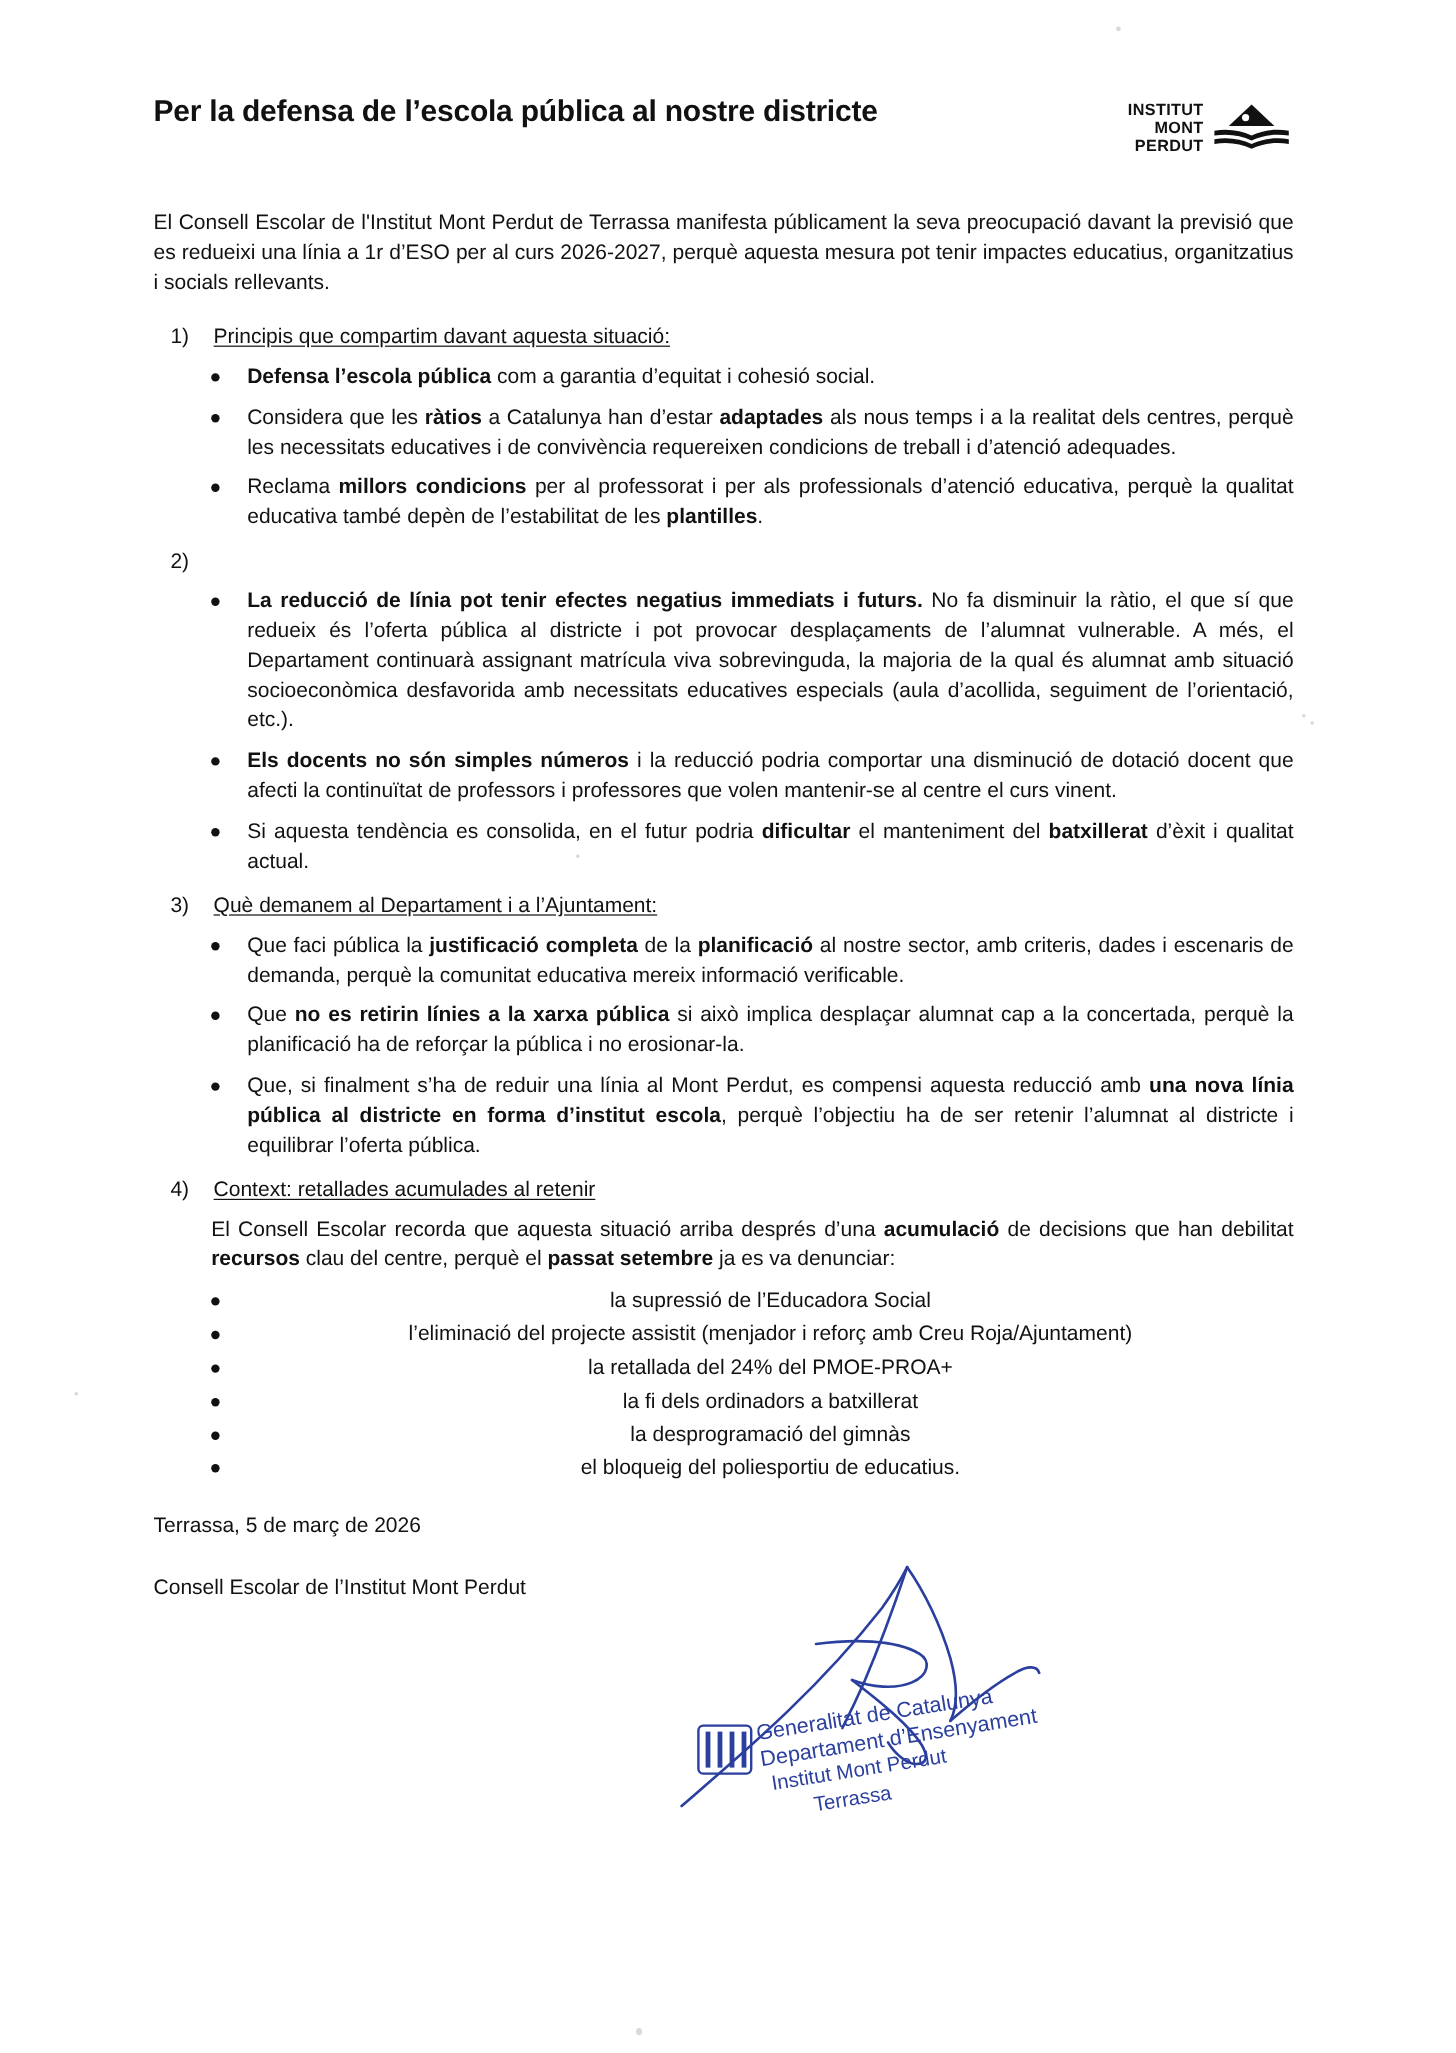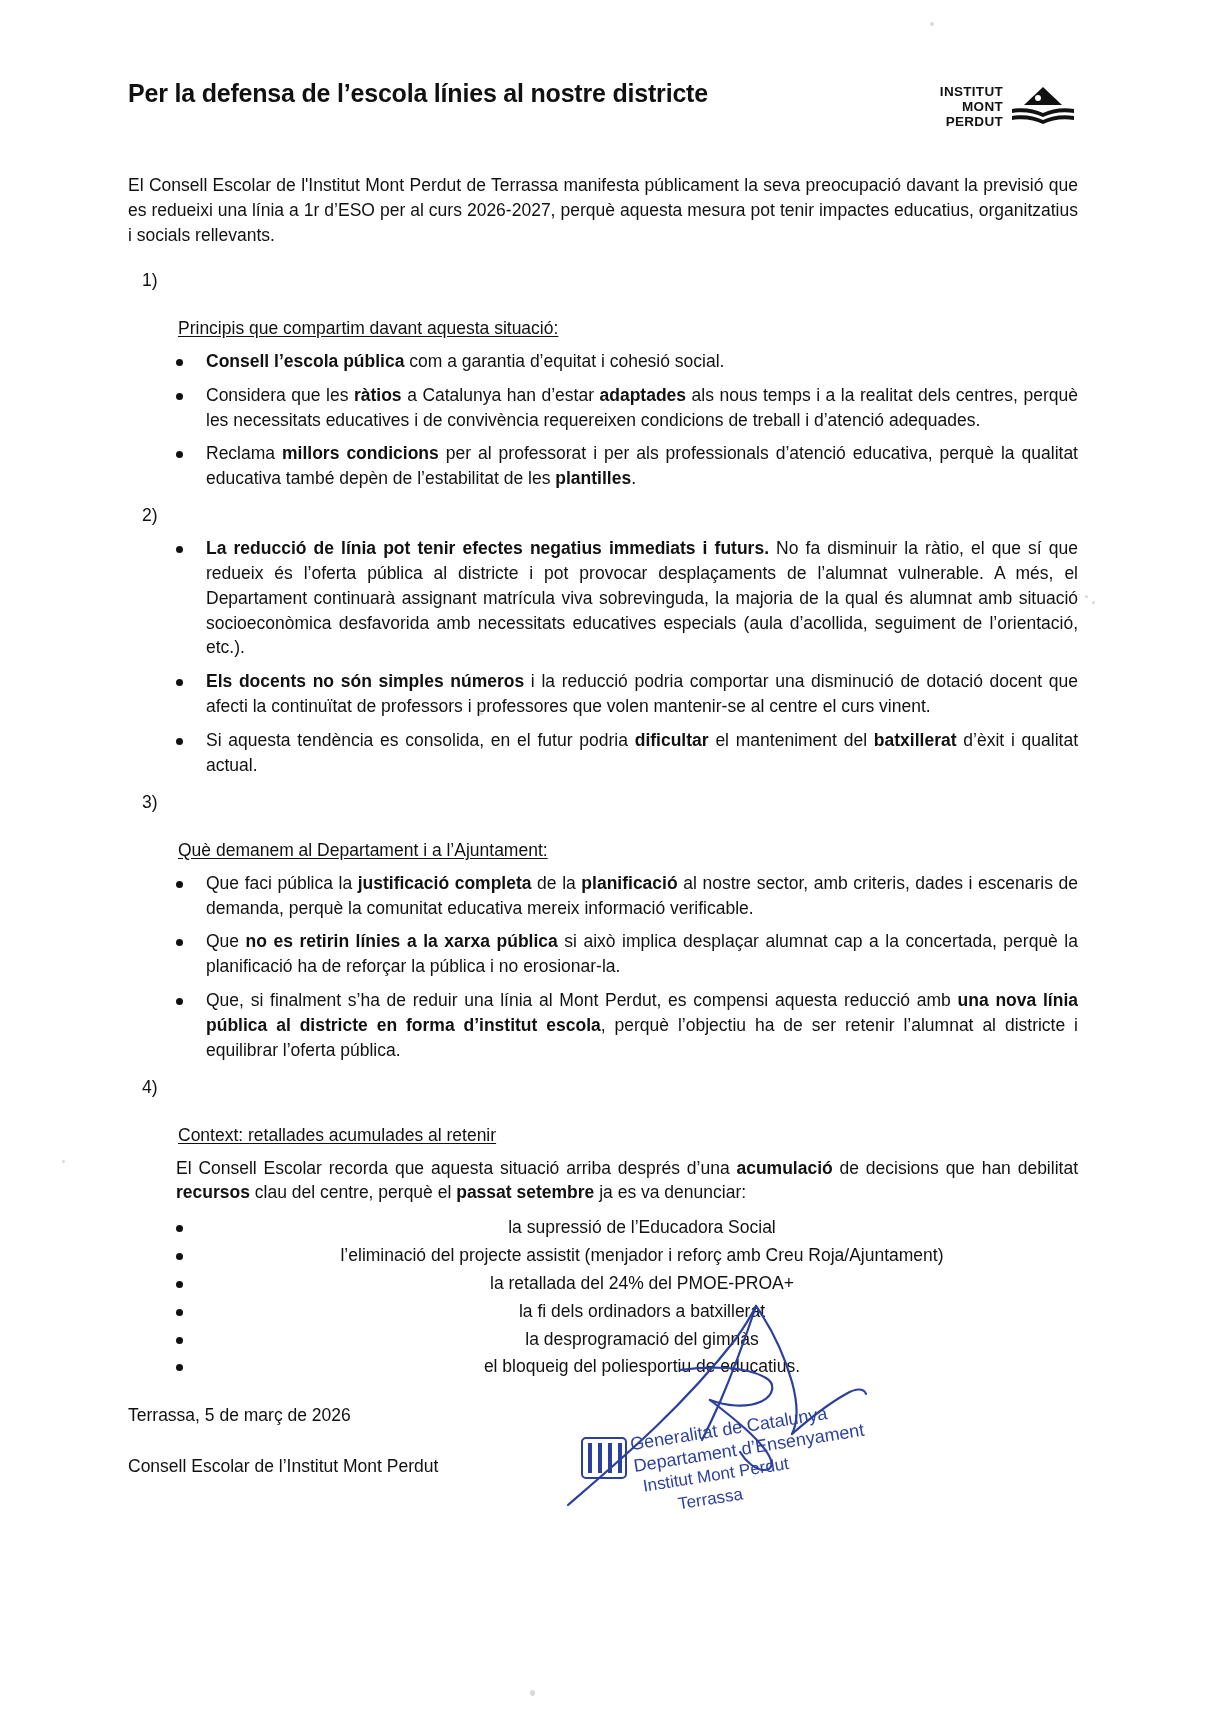--- a/index.html
+++ b/index.html
@@ -86,21 +86,20 @@
     font-size: 17.5px;
     margin-left: 14px;
   }
   .section-num {
     width: 36px;
     flex: 0 0 36px;
   }
   .section-title {
     text-decoration: underline;
     text-underline-offset: 2px;
-    margin-top: 48px;
   }
 
   ul.bullets {
     list-style: none;
     margin: 10px 0 0 0;
     padding: 0;
   }
   ul.bullets > li {
     position: relative;
     padding-left: 78px;
@@ -158,21 +157,21 @@
   }
 </style>
 </head>
 <body>
 
 <div class="page">
 
   <div class="content">
 
     <div class="doc-header">
-      <h1 class="doc-title">Per la defensa de l’escola línies al nostre districte</h1>
+      <h1 class="doc-title">Per la defensa de l’escola pública al nostre districte</h1>
       <div class="logo">
         <div class="logo-text">
           <div>INSTITUT</div>
           <div>MONT</div>
           <div>PERDUT</div>
         </div>
         <span class="logo-mark">
           <svg class="logo-mark" viewBox="0 0 66 44" xmlns="http://www.w3.org/2000/svg">
             <path d="M33 2 L52 20 L14 20 Z" fill="#111"></path>
             <circle cx="28" cy="13" r="3" fill="#fff"></circle>
@@ -186,21 +185,21 @@
     <p class="intro">El Consell Escolar de l'Institut Mont Perdut de Terrassa manifesta públicament la seva preocupació davant la previsió que es redueixi una línia a 1r d’ESO per al curs 2026-2027, perquè aquesta mesura pot tenir impactes educatius, organitzatius i socials rellevants.</p>
 
     <ol class="sections">
 
       <li class="section">
         <div class="section-head">
           <span class="section-num">1)</span>
           <span class="section-title">Principis que compartim davant aquesta situació:</span>
         </div>
         <ul class="bullets">
-          <li><b>Consell l’escola pública</b> com a garantia d’equitat i cohesió social.</li>
+          <li><b>Defensa l’escola pública</b> com a garantia d’equitat i cohesió social.</li>
           <li>Considera que les <b>ràtios</b> a Catalunya han d’estar <b>adaptades</b> als nous temps i a la realitat dels centres, perquè les necessitats educatives i de convivència requereixen condicions de treball i d’atenció adequades.</li>
           <li>Reclama <b>millors condicions</b> per al professorat i per als professionals d’atenció educativa, perquè la qualitat educativa també depèn de l’estabilitat de les <b>plantilles</b>.</li>
         </ul>
       </li>
 
       <li class="section">
         <div class="section-head">
           <span class="section-num">2)</span>
         </div>
         <ul class="bullets">

